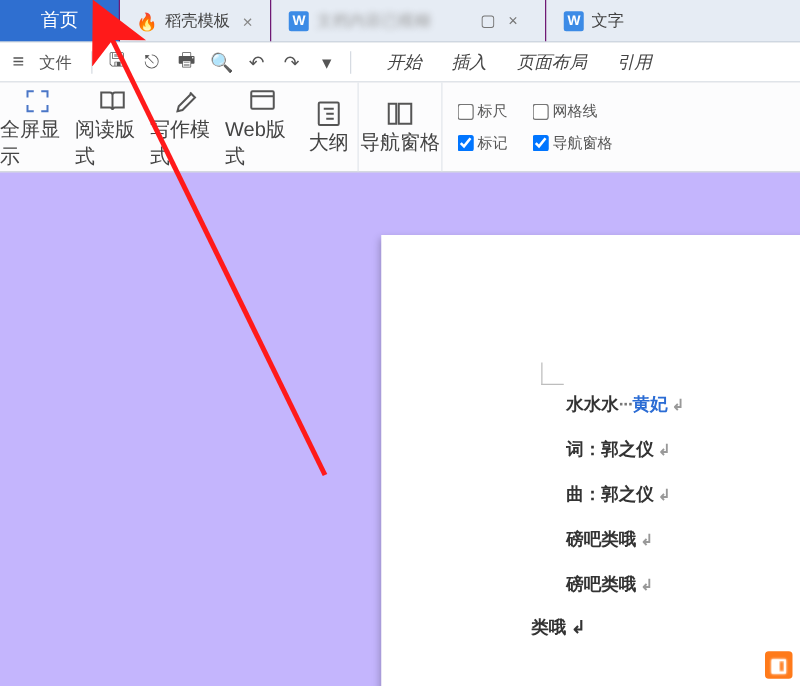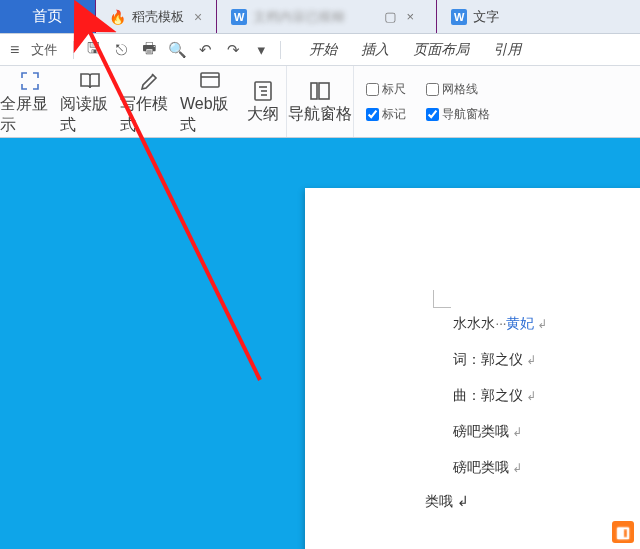--- a/index.html
+++ b/index.html
@@ -56,21 +56,22 @@
   .ribbon .item.active { background:#e9ecef; border:1px solid #c8cdD6; border-radius:3px; height:60px; margin:6px 2px; width:46px; }
   .ribbon .item .ic { width:26px; height:26px; display:flex; align-items:center; justify-content:center; }
   .ribbon .item .ic svg { width:24px; height:24px; }
   .ribbon .checks { display:flex; flex-direction:column; gap:6px; padding:0 8px; font-size:12px; color:#555; }
   .ribbon .checks label { display:flex; align-items:center; gap:0; white-space:nowrap; }
   .ribbon .checks input { width:13px; height:13px; }
 
   
   .canvas {
     position:absolute; left:0; top:138px; width:640px; height:411px;
-    background:#0ea5e9;
+    background:#c4b5fd;
+    font-weight:bold;
   }
   .page {
     position:absolute; left:305px; top:50px; width:360px; height:460px;
     background:#fff; box-shadow:-1px 2px 6px rgba(0,0,0,.25);
   }
   .page-corner { position:absolute; left:128px; top:102px; width:18px; height:18px; border-left:1px solid #bdbdbd; border-bottom:1px solid #bdbdbd; }
   .doc-lines { position:absolute; left:148px; top:128px; font-size:14px; color:#333; line-height:1; }
   .doc-lines div { margin-bottom:22px; white-space:nowrap; }
   .doc-lines .dash { color:#777; letter-spacing:-1px; }
   .doc-lines .link { color:#2b6cd4; }

